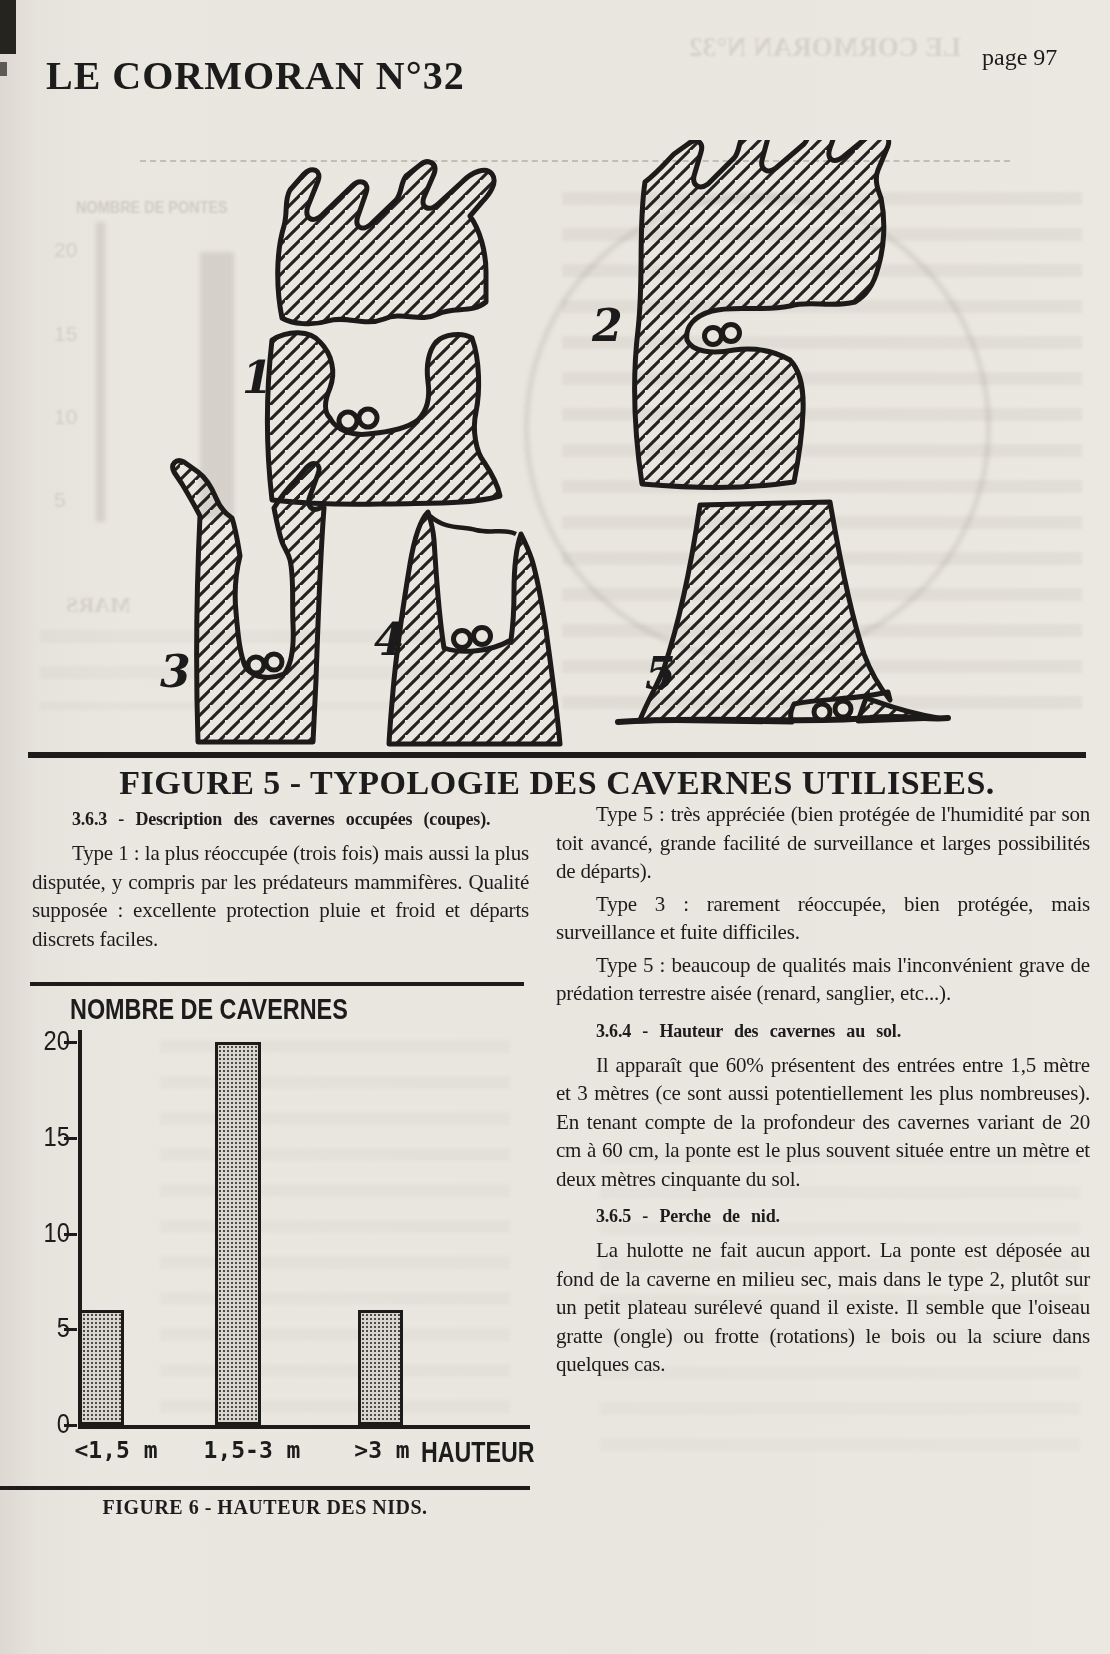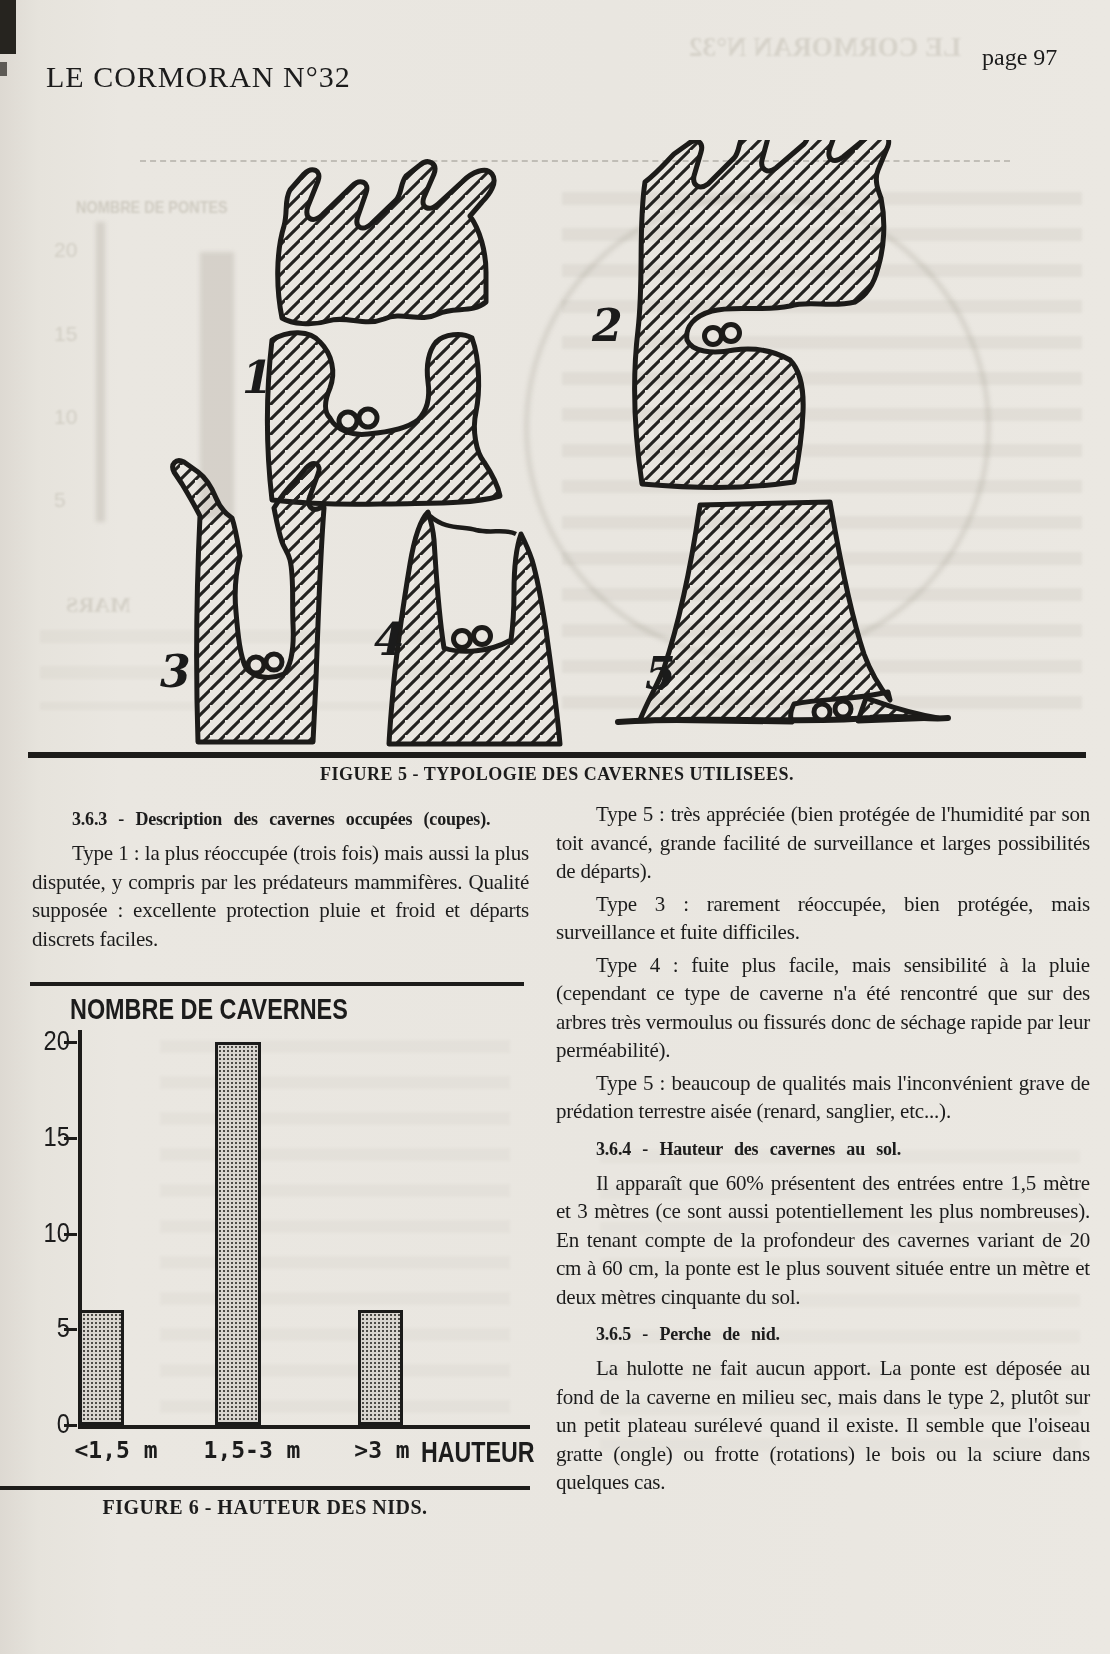--- a/index.html
+++ b/index.html
@@ -7,21 +7,21 @@
   #page {
     position:relative; width:1110px; height:1654px; overflow:hidden;
     background:linear-gradient(90deg,#ddd9d2 0px,#e6e3dc 38px,#eae7e1 120px,#e9e6e0 55%,#ebe8e2 100%);
     color:#1c1c1c;
   }
   .abs { position:absolute; }
   .serif { font-family:"Liberation Serif", serif; }
   .sans  { font-family:"Liberation Sans", sans-serif; }
 
   
-  .journal-title { left:46px; top:60px; font-size:30px; font-weight:normal; letter-spacing:1px; }
+  .journal-title { left:46px; top:52px; font-size:40px; font-weight:bold; letter-spacing:1px; }
   .article-ref { left:380px; top:72px; width:380px; text-align:center;
                  font-size:17px; font-weight:bold; font-style:italic; line-height:25px; }
   .page-number { left:982px; top:44px; font-size:24px; }
 
   
   .ghost { color:#c6c2b7; filter:blur(1.1px); }
   .ghost-mirror { transform:scaleX(-1); }
   .bleed-lines { background:repeating-linear-gradient(to bottom,
       rgba(150,145,132,0.30) 0px, rgba(150,145,132,0.30) 13px,
       rgba(0,0,0,0) 13px, rgba(0,0,0,0) 36px);
@@ -30,21 +30,21 @@
   .ghost-circle { border:3px solid rgba(165,160,146,.45); border-radius:50%; filter:blur(2.5px); }
   .scan-dash { border-top:2px dashed rgba(110,106,96,.55); }
   .corner-mark { background:#26241f; }
 
   
   #fig5-svg { left:0; top:140px; width:1110px; height:612px; }
   .tree-number { font-family:"DejaVu Serif", serif; font-style:italic; font-weight:bold;
                  font-size:44px; color:#1b1b1b; }
 
   .rule { background:#1d1c1a; }
-  .caption { font-size:18px; font-weight:600; letter-spacing:.5px; text-align:center; }
+  .caption { font-size:34px; font-weight:600; letter-spacing:.5px; text-align:center; }
 
   
   .col { text-align:justify; font-size:21px; line-height:28.5px; letter-spacing:-0.2px; }
   .col p { text-indent:40px; margin-bottom:4px; }
   .col h3 { font-size:18px; line-height:30px; font-weight:bold;
             word-spacing:7px; text-indent:40px; text-align:justify;
             margin:8px 0 5px 0; }
   #left-col  { left:32px;  top:796px; width:497px; }
   #right-col { left:556px; top:800px; width:534px; }
 
@@ -206,21 +206,20 @@
         <div class="cat-label" style="left: 277px;">&gt;3 m</div>
       </div>
     <div class="x-title">HAUTEUR</div>
   </div>
   <div class="abs rule" style="left:0;top:1486px;width:530px;height:4px;"></div>
   <div class="abs serif caption" style="left:0;top:1496px;width:530px;font-size:20px;">FIGURE 6 - HAUTEUR DES NIDS.</div>
 
   <div id="right-col" class="abs col serif">
     <p>Type 5 : très appréciée (bien protégée de l'humidité par son toit avancé, grande facilité de surveillance et larges possibilités de départs).</p>
     <p>Type 3 : rarement réoccupée, bien protégée, mais surveillance et fuite difficiles.</p>
-    <p>Type 4 : fuite plus facile, mais sensibilité à la pluie (cependant ce type de caverne n'a été ren­contré que sur des arbres très vermoulus ou fissu­rés donc de séchage rapide par leur perméabilité).</p>
     <p>Type 5 : beaucoup de qualités mais l'inconvé­nient grave de prédation terrestre aisée (renard, sanglier, etc...).</p>
     <h3>3.6.4 - Hauteur des cavernes au sol.</h3>
     <p>Il apparaît que 60% présentent des entrées entre 1,5 mètre et 3 mètres (ce sont aussi poten­tiellement les plus nombreuses). En tenant comp­te de la profondeur des cavernes variant de 20 cm à 60 cm, la ponte est le plus souvent située entre un mètre et deux mètres cinquante du sol.</p>
     <h3>3.6.5 - Perche de nid.</h3>
     <p>La hulotte ne fait aucun apport. La ponte est déposée au fond de la caverne en milieu sec, mais dans le type 2, plutôt sur un petit plateau surélevé quand il existe. Il semble que l'oiseau gratte (ongle) ou frotte (rotations) le bois ou la sciure dans quelques cas.</p>
   </div>
 
 </div>
 
 </body></html>

